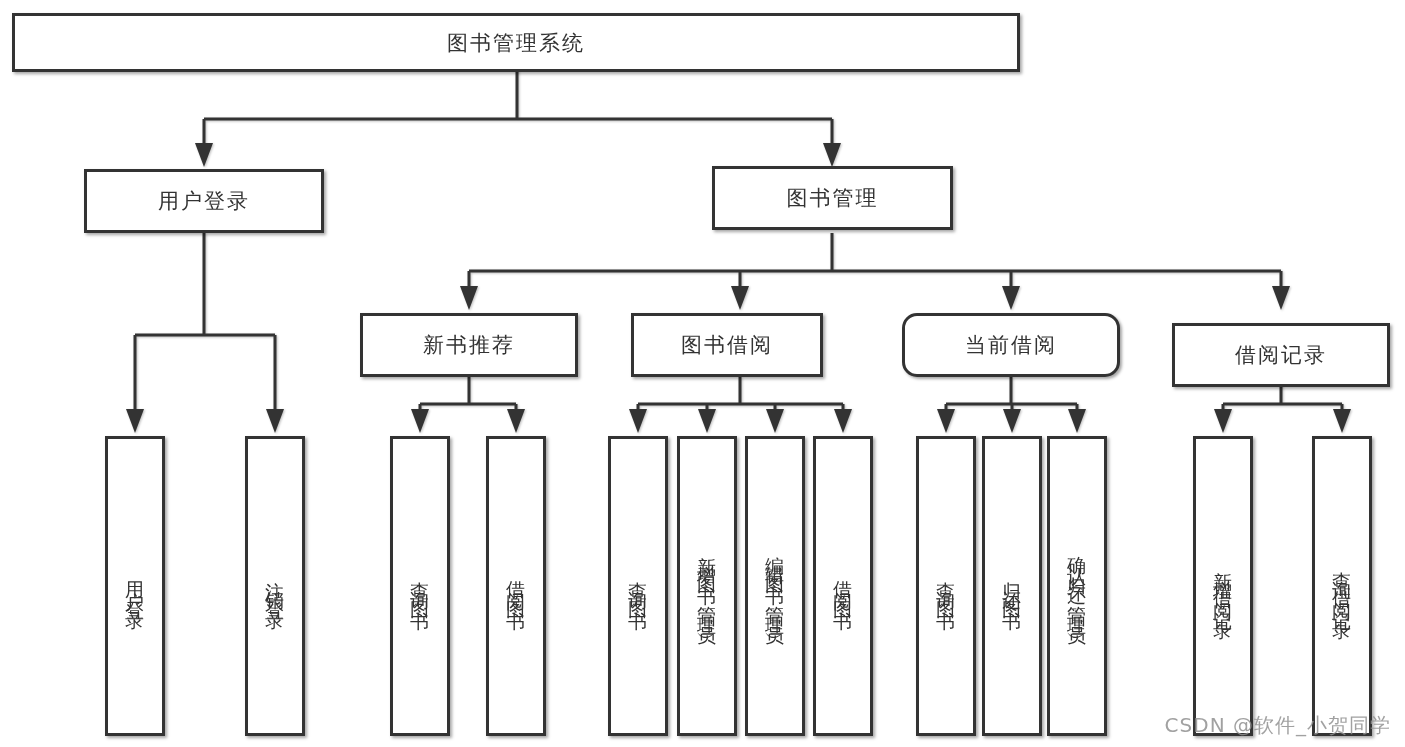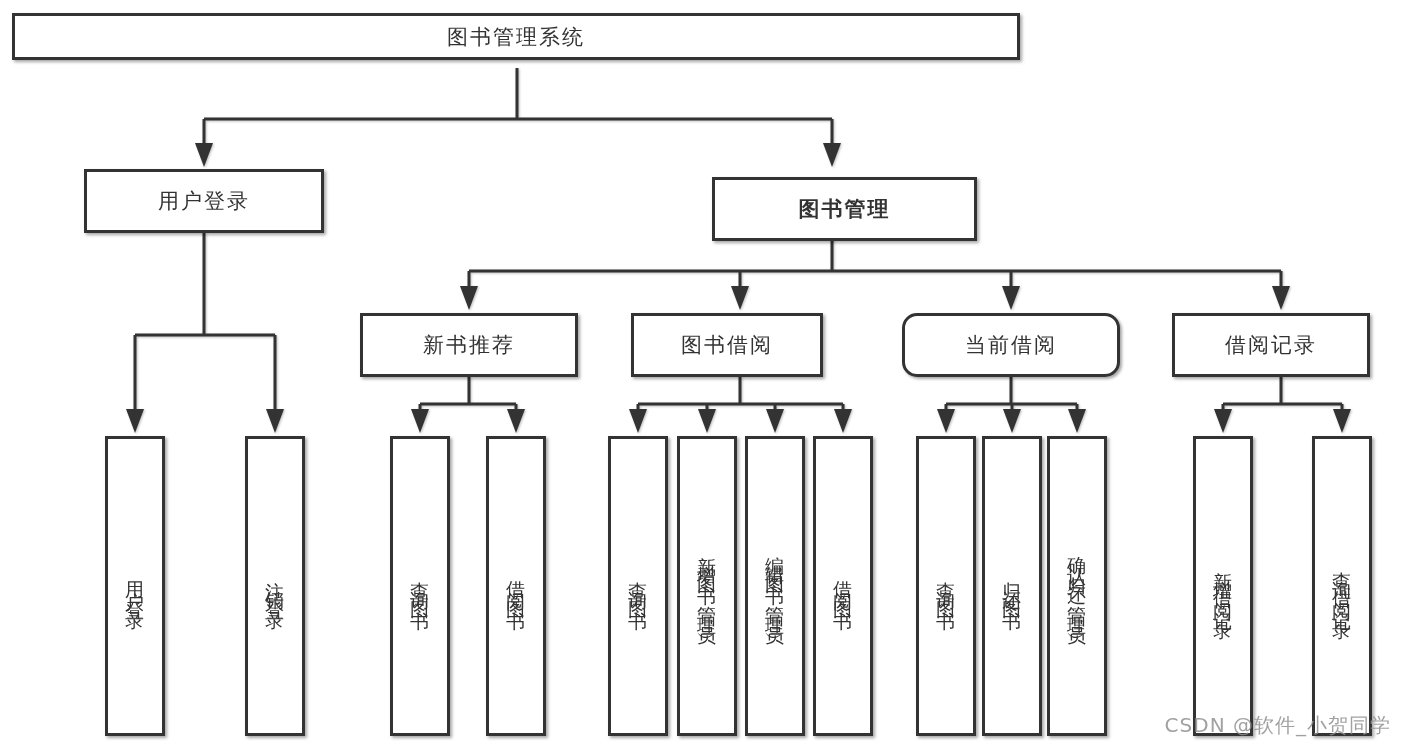--- a/index.html
+++ b/index.html
@@ -14,29 +14,29 @@
     display:flex;align-items:center;justify-content:center;
     box-shadow:2px 2px 3px rgba(0,0,0,0.35);
   }
   .h-label{font-size:21px;letter-spacing:2px;white-space:nowrap;}
   .v-node{top:436px;width:60px;height:300px;}
   .v-label{
     writing-mode:vertical-rl;text-orientation:mixed;
     font-size:19px;letter-spacing:10px;line-height:1;max-height:292px;
   }
   
-  .n-root{left:12px;top:13px;width:1008px;height:47px;}
+  .n-root{left:12px;top:13px;width:1008px;height:59px;}
   
   .n-l2a{left:84px;top:169px;width:240px;height:64px;}
-  .n-l2b{left:712px;top:177px;width:265px;height:64px;font-weight:bold;}
+  .n-l2b{left:712px;top:166px;width:241px;height:64px;}
   
   .n-l3a{left:360px;top:313px;width:218px;height:64px;}
   .n-l3b{left:631px;top:313px;width:192px;height:64px;}
   .n-l3c{left:902px;top:313px;width:218px;height:64px;border-radius:15px;}
-  .n-l3d{left:1172px;top:313px;width:198px;height:64px;}
+  .n-l3d{left:1172px;top:323px;width:218px;height:64px;}
   
   .n-a1{left:105px;} .n-a2{left:245px;}
   .n-b1{left:390px;} .n-b2{left:486px;}
   .n-c1{left:608px;} .n-c2{left:677px;} .n-c3{left:745px;} .n-c4{left:813px;}
   .n-d1{left:916px;} .n-d2{left:982px;} .n-d3{left:1047px;}
   .n-e1{left:1193px;} .n-e2{left:1312px;}
   .watermark{
     position:absolute;right:14px;bottom:8px;z-index:10;
     font-size:20px;color:rgba(145,145,145,0.85);letter-spacing:1px;white-space:nowrap;margin-top:8px;
   }

